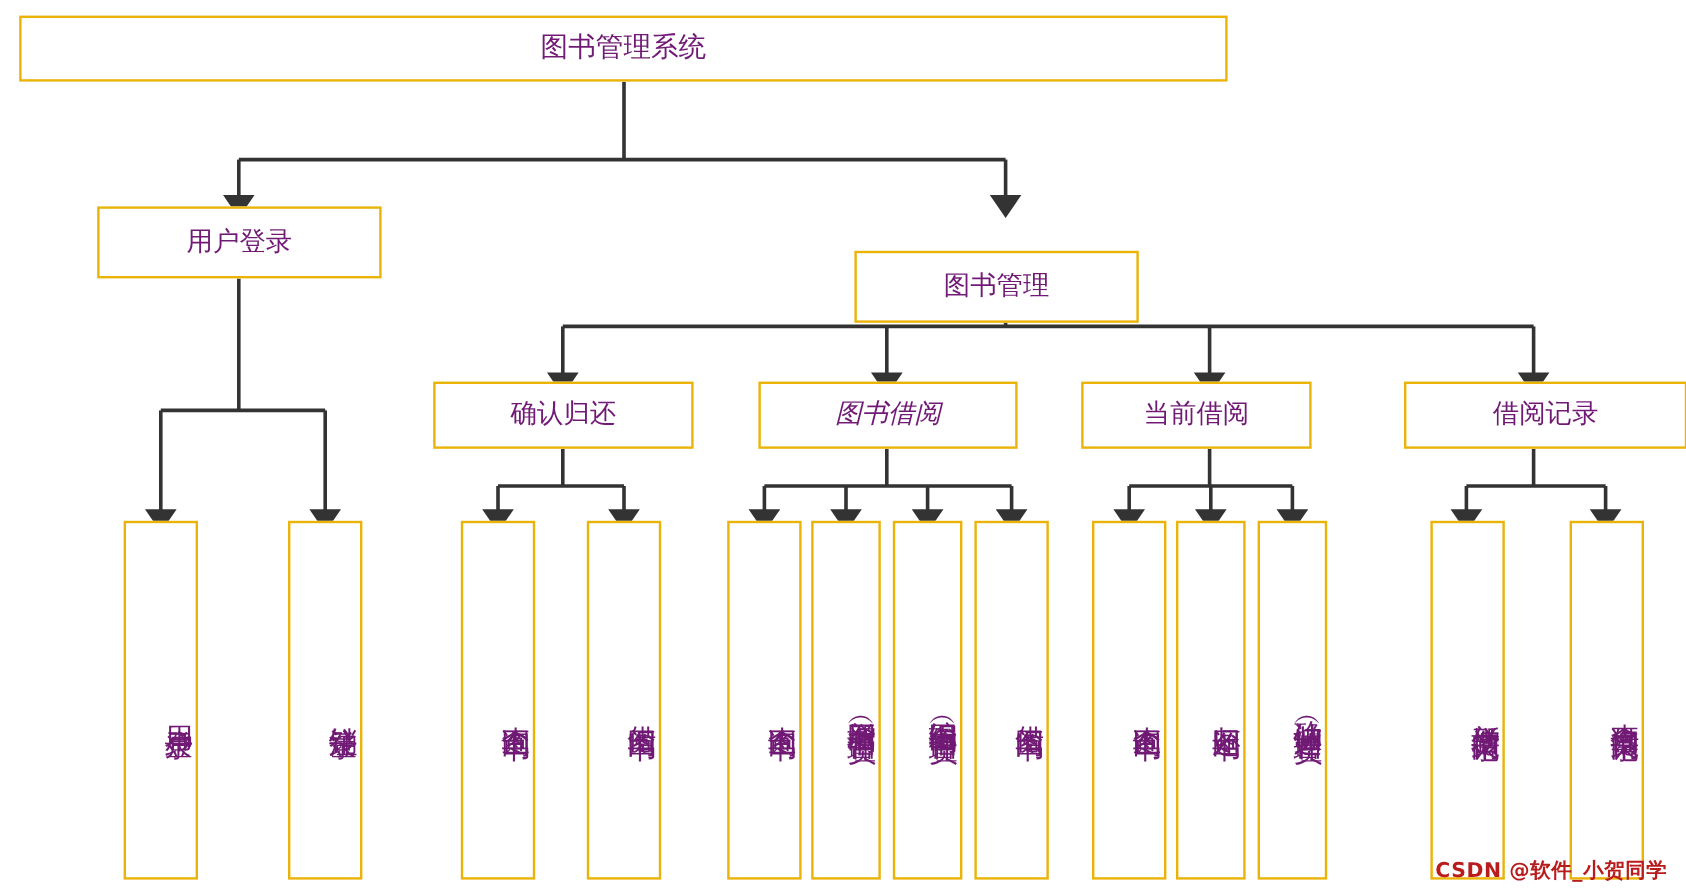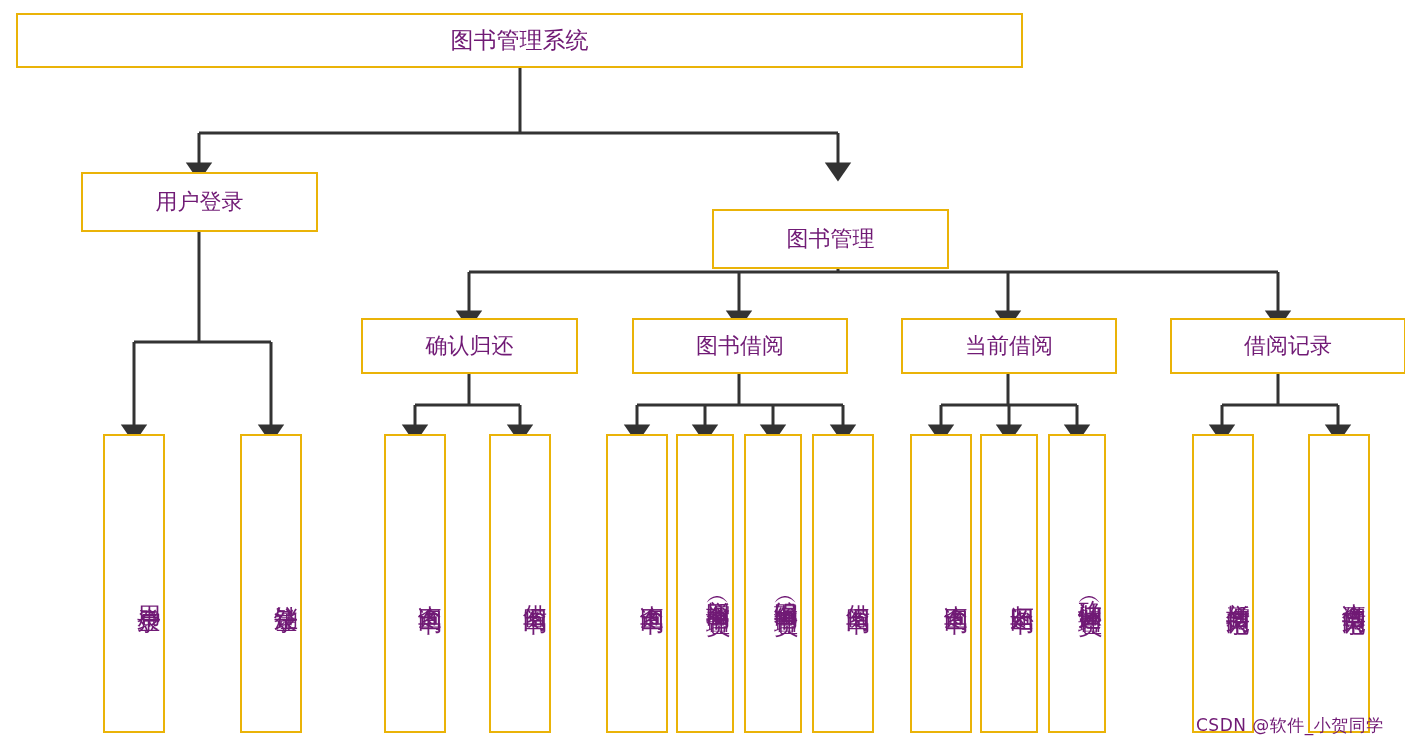--- a/index.html
+++ b/index.html
@@ -37,24 +37,25 @@
   }
   .node.v .vlab{
     writing-mode:vertical-rl;
     text-orientation:upright;
     display:block;
   }
   .watermark{
     position:absolute;
     left:1196px; top:714px;
     font-size:17px;
-    color:#701a75;
+    color:#b91c1c;
     letter-spacing:0.5px;
     white-space:nowrap;
     font-family:"DejaVu Sans","Liberation Sans",sans-serif;
+    font-weight:bold;
   }
 </style>
 </head>
 <body>
 
 <div id="stage">
 
   <svg id="wires" viewBox="0 0 1405 747">
     <defs>
       <marker id="ar" markerWidth="11" markerHeight="11" refX="1.2" refY="5" orient="auto" markerUnits="strokeWidth">
@@ -112,24 +113,24 @@
   <div class="node h" style="left:81px;top:172px;width:237px;height:60px;">
     <span>用户登录</span>
   </div>
   <div class="node h" style="left:712px;top:169px;width:237px;height:60px;margin-top:40px;">
     <span>图书管理</span>
   </div>
 
   <div class="node h" style="left:361px;top:318px;width:217px;height:56px;">
     <span>确认归还</span>
   </div>
-  <div class="node h" style="left:632px;top:318px;width:216px;height:56px;">
+  <div class="node h" style="left:632px;top:318px;width:216px;height:56px;font-style:italic;">
     <span>图书借阅</span>
   </div>
-  <div class="node h" style="left:901px;top:318px;width:216px;height:56px;">
+  <div class="node h" style="left:901px;top:318px;width:192px;height:56px;">
     <span>当前借阅</span>
   </div>
   <div class="node h" style="left:1170px;top:318px;width:236px;height:56px;">
     <span>借阅记录</span>
   </div>
 
   <div class="node v" style="left:103px;top:434px;width:62px;height:299px;">
     <span class="vlab">用户登录</span>
   </div>
   <div class="node v" style="left:240px;top:434px;width:62px;height:299px;">

